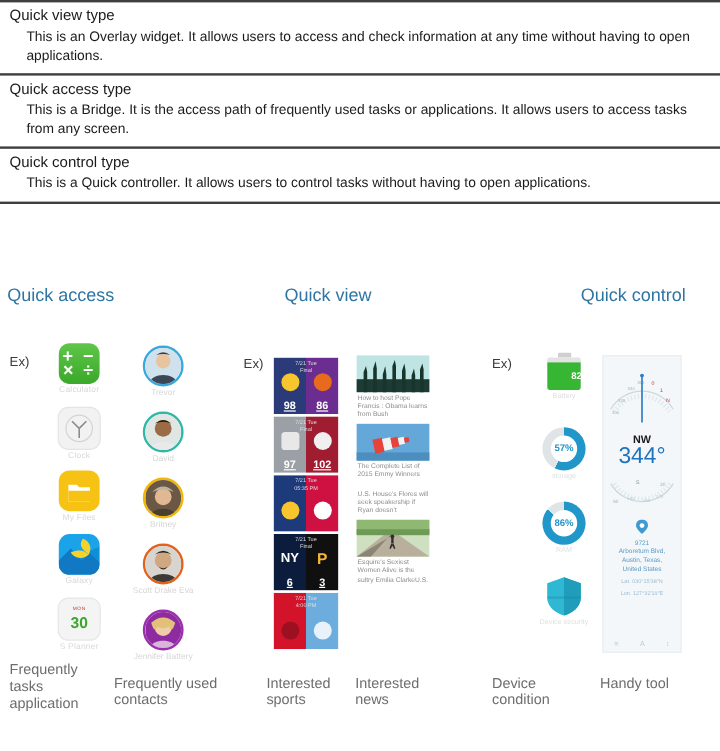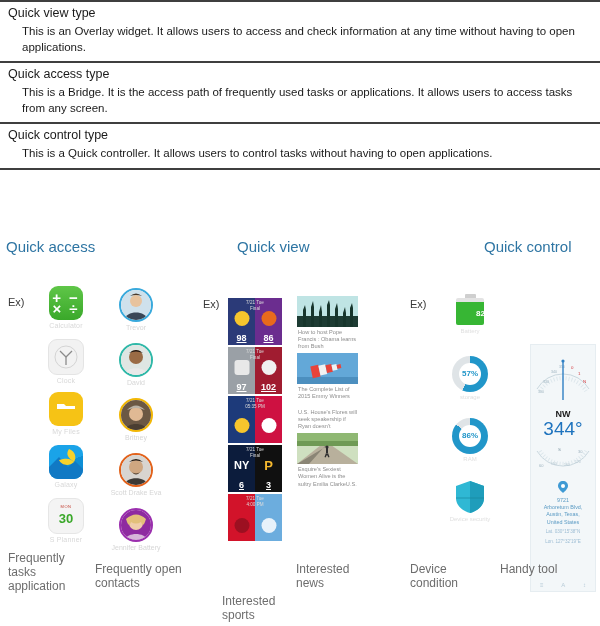--- a/index.html
+++ b/index.html
@@ -82,21 +82,21 @@
   .sp-score{font-size:9px;color:#fff;font-weight:bold;text-decoration:underline;}
   .sp-logo{position:absolute;top:13px;left:50%;transform:translateX(-50%);
     width:15px;height:15px;border-radius:50%;}
 
   .nw-item{margin-bottom:3px;}
   .nw-img{width:61px;height:31px;}
   .nw-txt{font-size:5.6px;line-height:7.2px;color:#8d8d8d;padding:2px 1px 0 1px;}
 
   
   #col-device{left:440px;top:20px;width:60px;}
-  #col-handy{left:530px;top:22px;width:64px;margin-top:48px;}
+  #col-handy{left:502px;top:22px;width:64px;}
   .dv-cell{height:62px;text-align:center;}
   .dv-lbl{font-size:6px;color:#e0e0e0;margin-top:2px;}
   .battery{width:28px;height:32px;margin:0 auto;position:relative;}
   .battery .cap{width:11px;height:4px;background:#cfcfcf;margin:0 auto;border-radius:1px 1px 0 0;}
   .battery .body{width:28px;height:27px;background:#e3e3e3;border-radius:2px;position:relative;overflow:hidden;}
   .battery .fill{position:absolute;left:0;right:0;bottom:0;height:82%;
     background:#37b634;display:flex;align-items:center;justify-content:center;}
   .battery .pct{color:#fff;font-size:8px;font-weight:bold;padding-left:28px;}
   .ring{width:36px;height:36px;margin:0 auto;border-radius:50%;position:relative;
     display:flex;align-items:center;justify-content:center;}
@@ -112,21 +112,21 @@
   .cmp-dir{font-size:9px;font-weight:bold;color:#1a1a1a;margin-top:2px;}
   .cmp-deg{font-size:19px;color:#1e73be;line-height:20px;}
   .addr{font-size:5.4px;line-height:7.4px;color:#5b9bc4;padding:0 4px;}
   .coord{font-size:4.6px;line-height:6.4px;color:#9dbdd4;margin-top:3px;}
   .hd-bar{position:absolute;bottom:3px;left:0;right:0;display:flex;
     justify-content:space-around;font-size:6px;color:#b8ccd8;}
 
   
   #cap-apps{left:8px;top:277px;width:66px;}
   #cap-contacts{left:95px;top:288px;width:90px;}
-  #cap-sports{left:222px;top:288px;width:66px;margin-top:32px;}
+  #cap-sports{left:222px;top:288px;width:66px;}
   #cap-news{left:296px;top:288px;width:66px;}
   #cap-device{left:410px;top:288px;width:64px;}
   #cap-handy{left:500px;top:288px;width:80px;}
   #cap-apps,#cap-contacts,#cap-sports,#cap-news,#cap-device,#cap-handy{
     position:absolute;font-size:12px;line-height:14px;color:#6d6d6d;
   }
 </style>
 </head>
 <body>
 
@@ -511,19 +511,19 @@
       <div class="hd-bar">
         <span>≡</span>
         <span>A</span>
         <span>↕</span>
       </div>
 
     </div>
   </div>
 
   <div id="cap-apps">Frequently tasks application</div>
-  <div id="cap-contacts">Frequently open contacts</div>
+  <div id="cap-contacts">Frequently used contacts</div>
   <div id="cap-sports">Interested sports</div>
   <div id="cap-news">Interested news</div>
   <div id="cap-device">Device condition</div>
   <div id="cap-handy">Handy tool</div>
 
 </div>
 
 </body></html>

